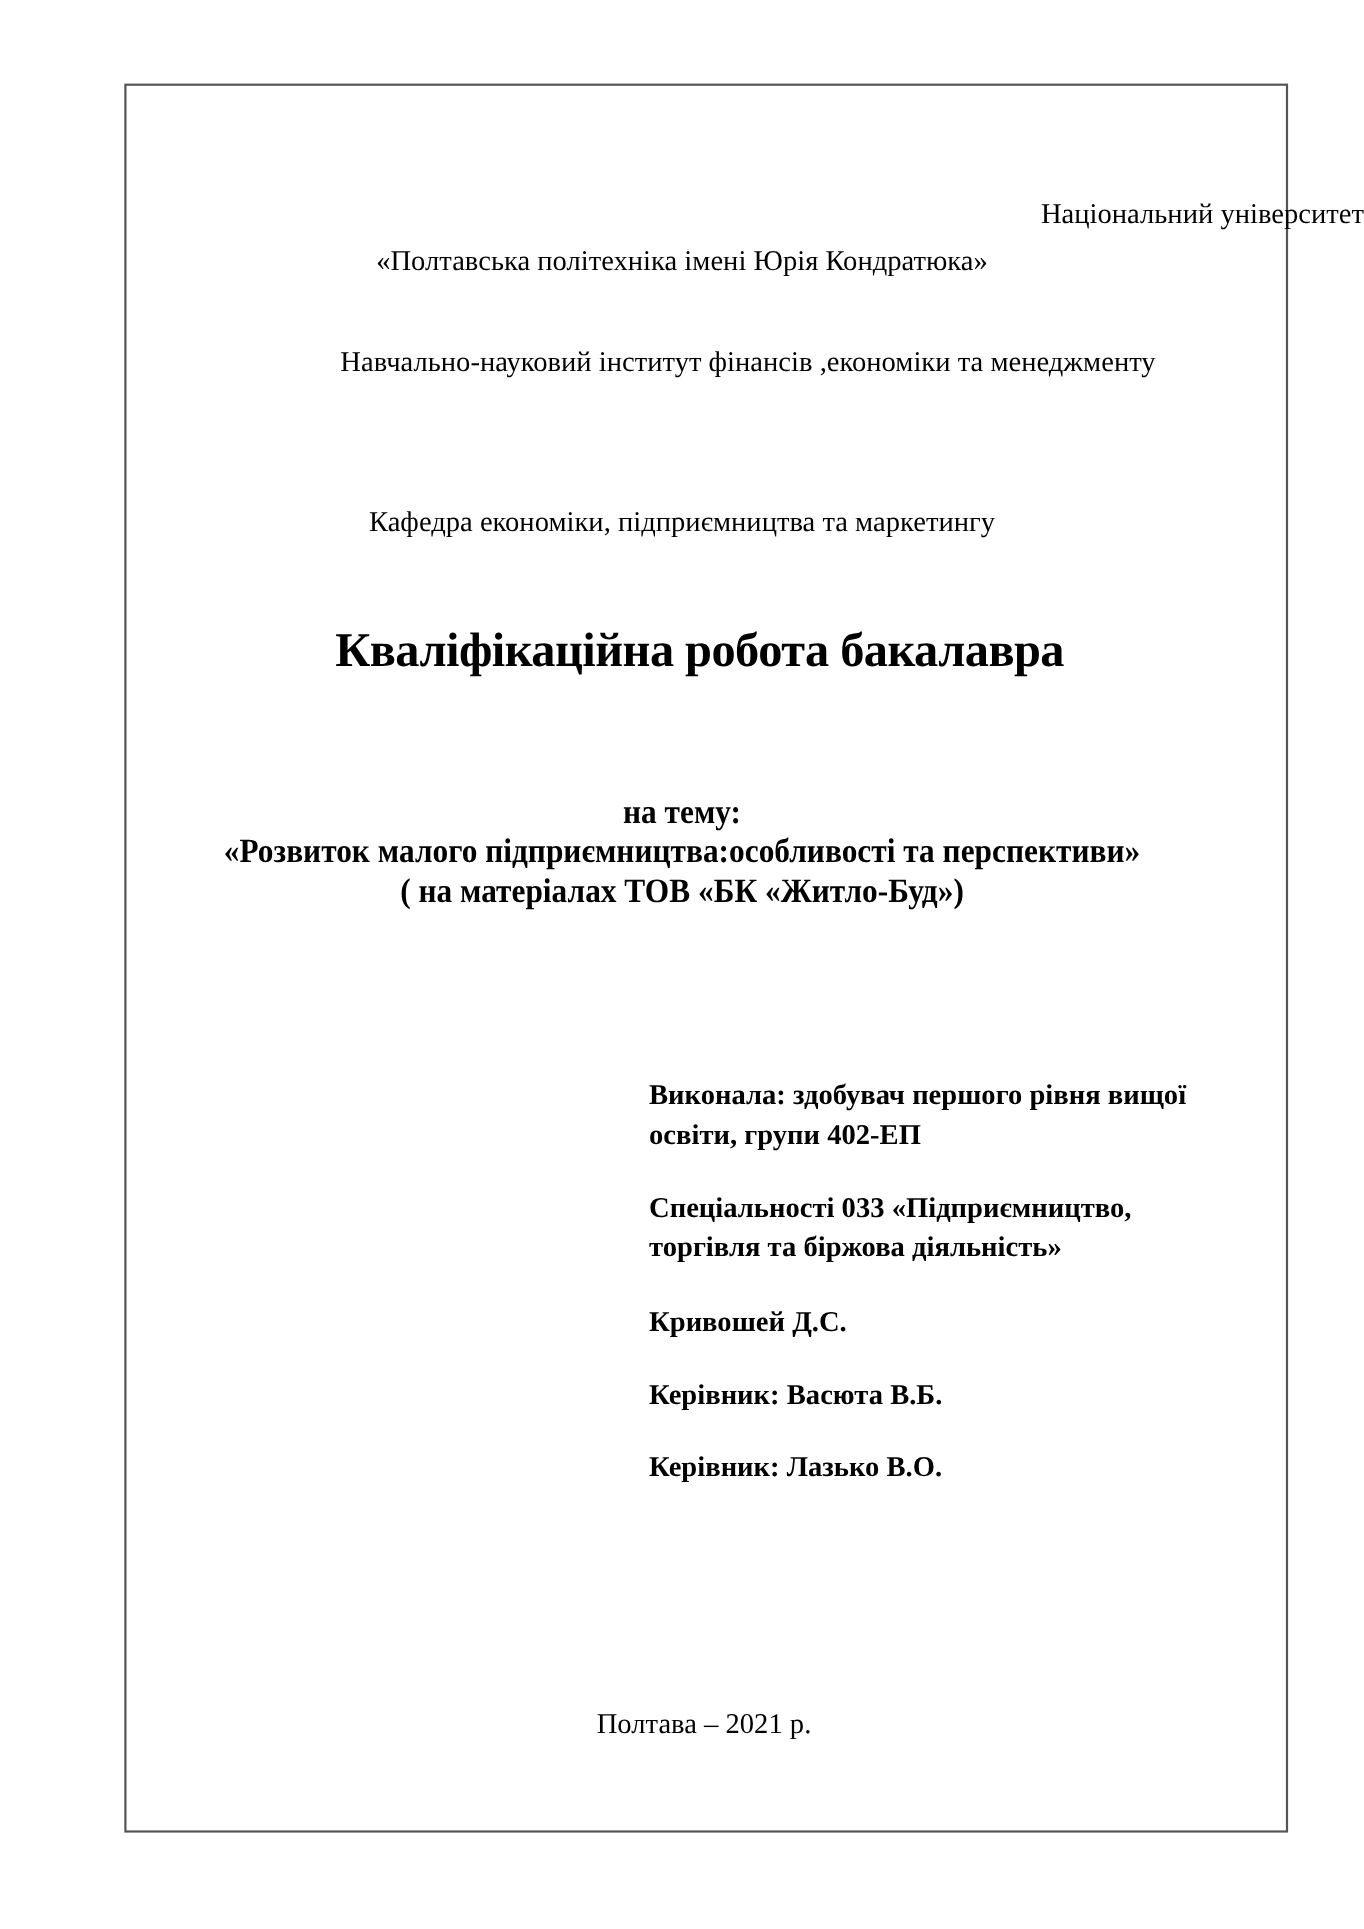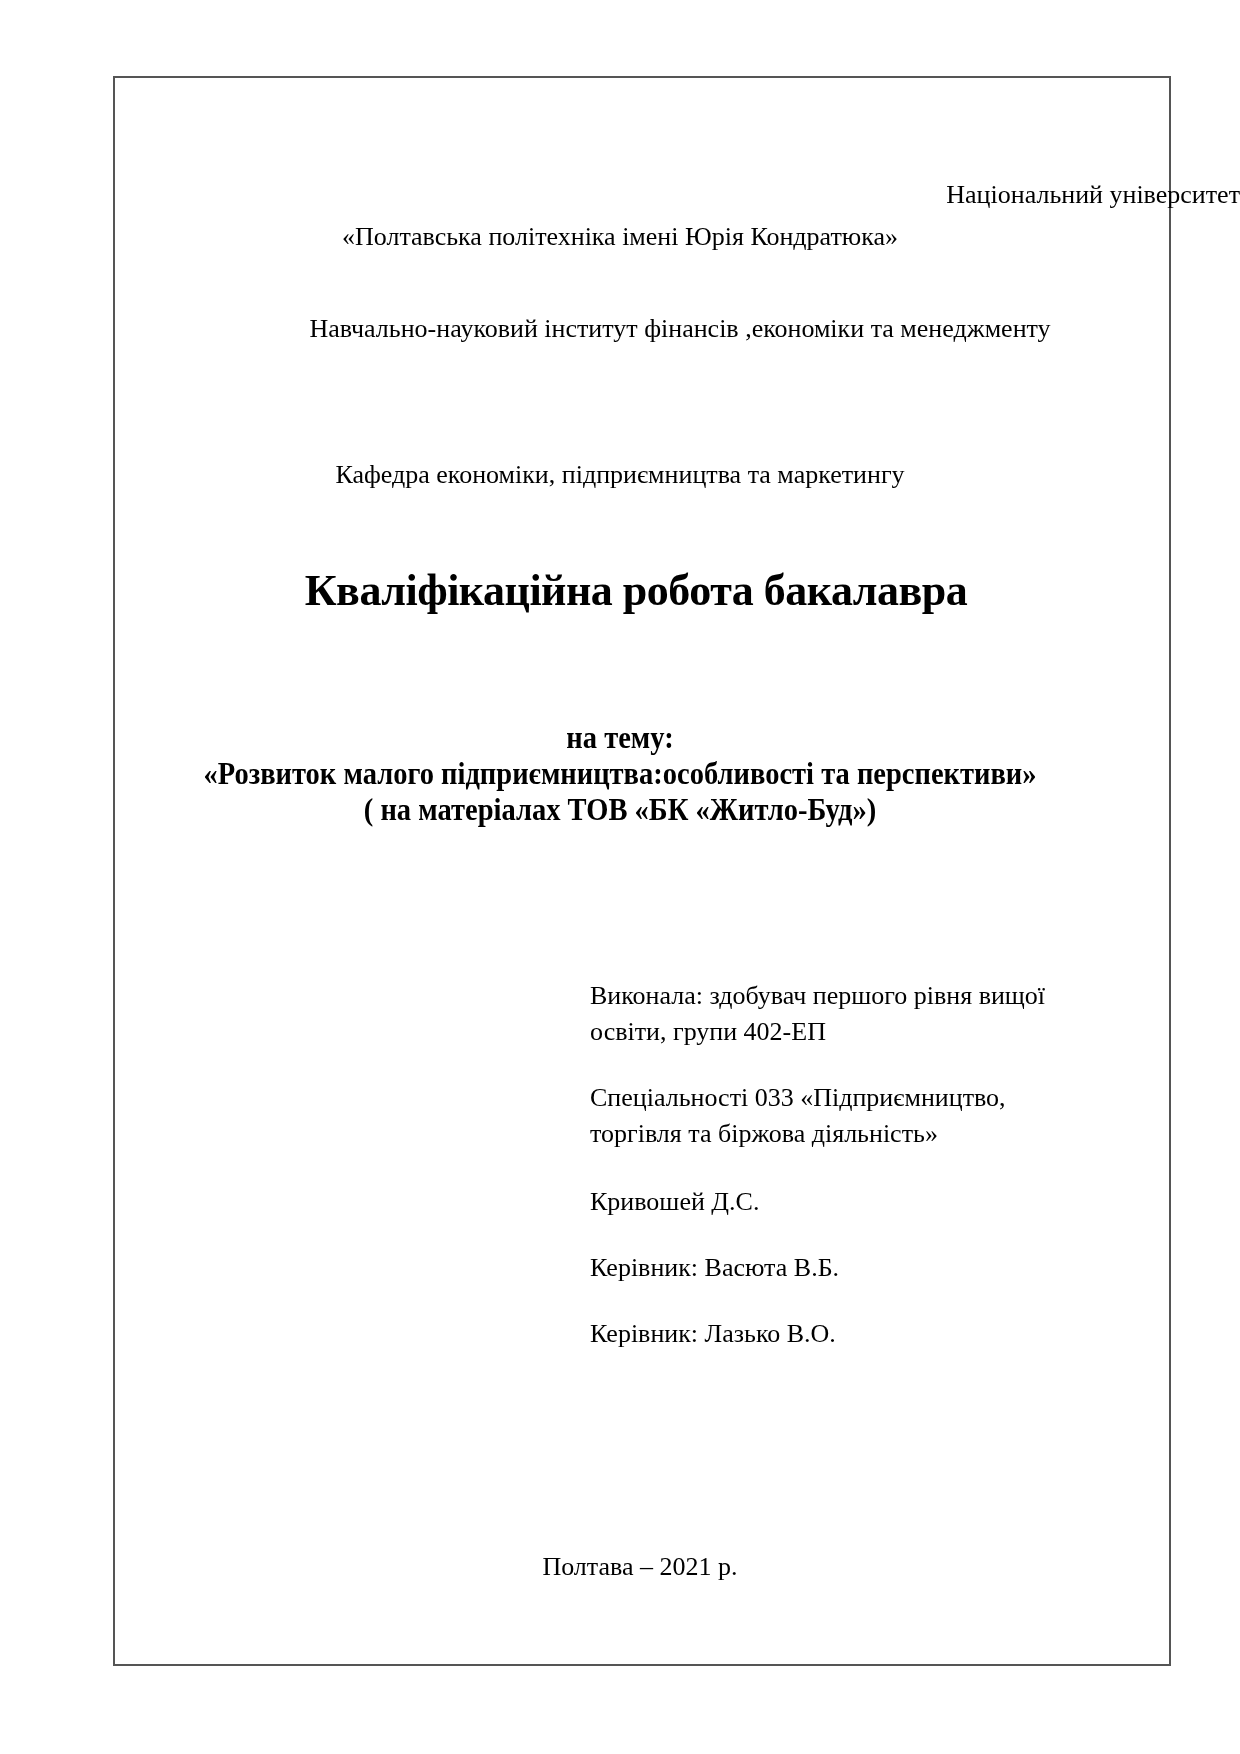--- a/index.html
+++ b/index.html
@@ -5,21 +5,21 @@
   html, body { margin: 0; padding: 0; background: #ffffff; }
   body { width: 1240px; height: 1754px; position: relative; overflow: hidden;
          font-family: "Liberation Serif", "DejaVu Serif", serif; color: #000; }
   .frame { position: absolute; left: 113px; top: 76px; width: 1058px; height: 1590px;
            border: 2px solid #555; box-sizing: border-box; }
   .line { position: absolute; left: 0; width: 1240px; text-align: center; white-space: nowrap; }
   .reg { font-size: 26px; line-height: 34px; }
   .inst { font-size: 26px; line-height: 34px; }
   .title { font-size: 44px; font-weight: bold; line-height: 52px; letter-spacing: -0.5px; }
   .topic { font-size: 31px; font-weight: bold; line-height: 36px; transform: scaleX(0.92); }
-  .right { position: absolute; left: 590px; width: 560px; font-size: 26px; line-height: 36px; }
+  .right { position: absolute; left: 590px; width: 560px; font-size: 26px; line-height: 36px; font-weight: bold; }
   .right p { margin: 0; }
 </style>
 </head>
 <body>
 
 <div class="frame"></div>
 
 <div class="line reg" style="top:178px; left:0;text-align:right;">Національний університет</div>
 <div class="line reg" style="top:220px; left:0;">«Полтавська політехніка імені Юрія Кондратюка»</div>
 

